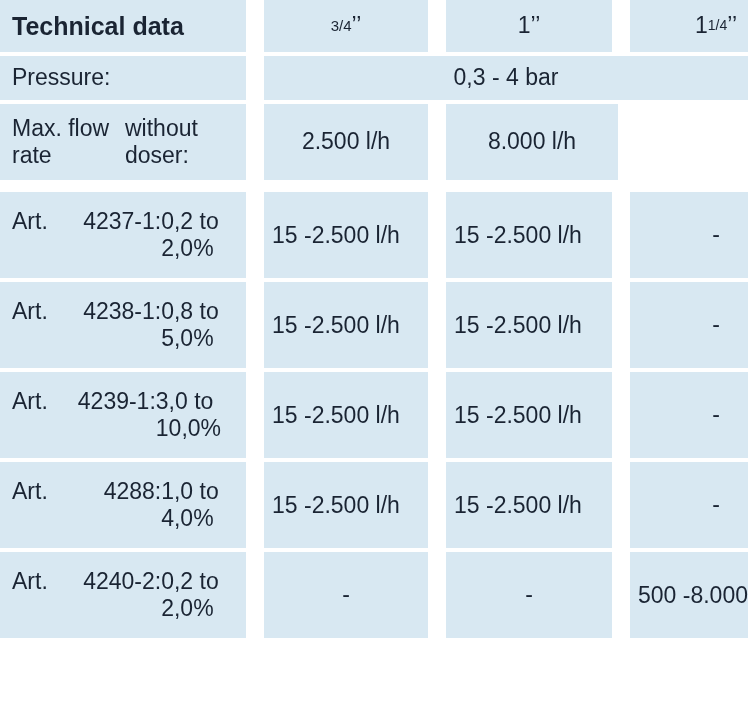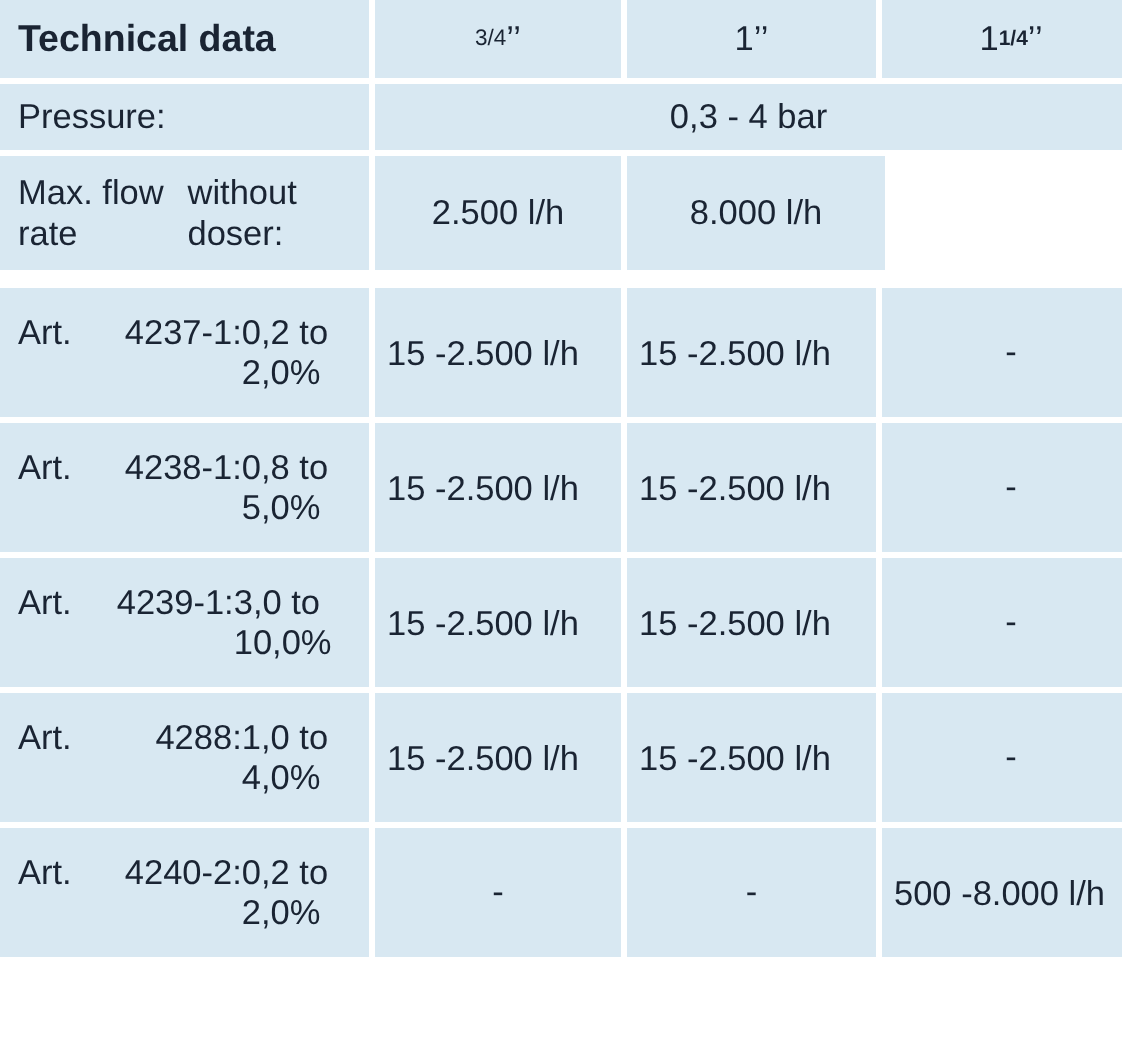--- a/index.html
+++ b/index.html
@@ -30,21 +30,21 @@
   .cell {
     background: #d8e8f2;
     box-sizing: border-box;
     display: flex;
     align-items: center;
     justify-content: center;
     text-align: center;
     font-size: 23px;
     line-height: 1.12;
     padding: 6px 8px;
-    margin-right: 4px;
+    margin-right: 18px;
     min-height: 44px;
   }
   .cell:last-child { margin-right: 0; }
 
   .c-label {
     width: 246px;
     flex: 0 0 246px;
     justify-content: flex-start;
     text-align: left;
     padding-left: 12px;
@@ -60,21 +60,20 @@
   .head-size {
     font-size: 23px;
   }
   .head-size .frac {
     font-size: 15px;
     vertical-align: baseline;
   }
   .head-size sup {
     font-size: 14px;
     vertical-align: super;
-    font-weight: bold;
   }
 
   .row-header .cell { min-height: 52px; }
 
   .span-3 {
     flex: 1 1 auto;
     width: auto;
   }
 
   .c-twoline {

